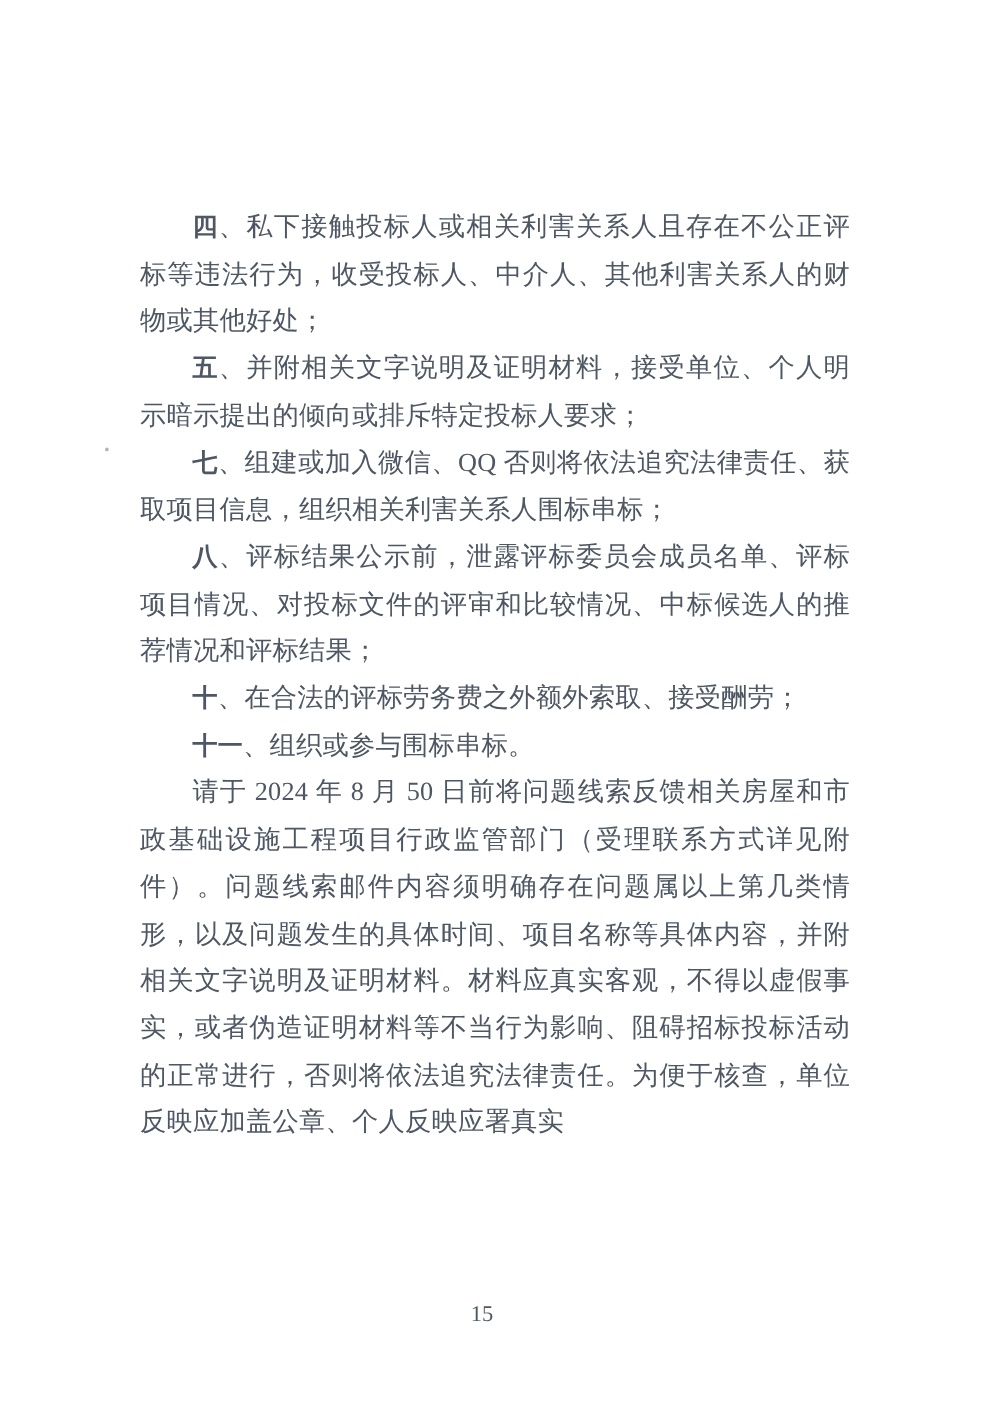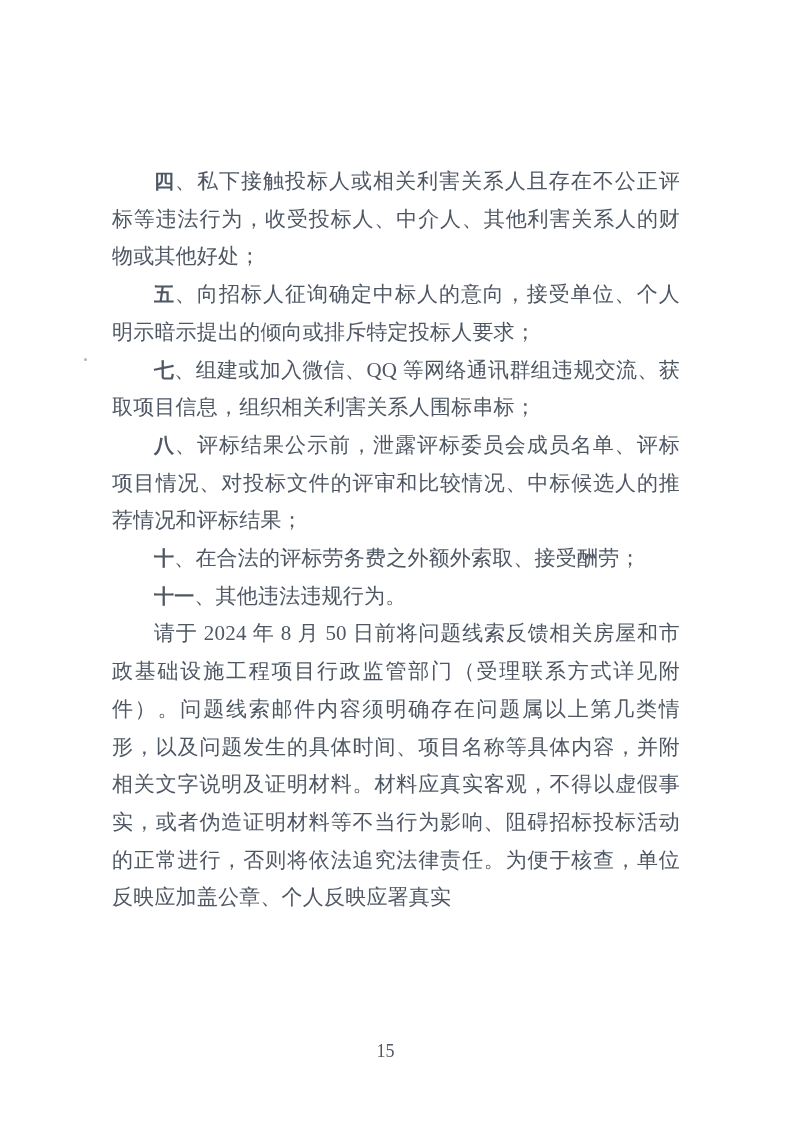--- a/index.html
+++ b/index.html
@@ -57,22 +57,22 @@
     background: #878d95;
     opacity: 0.65;
   }
 </style>
 </head>
 <body>
 
 <div class="page">
   <div class="content">
     <p class="para"><span class="marker">四</span><span>、私下接触投标人或相关利害关系人且存在不公正评标等违法行为，收受投标人、中介人、其他利害关系人的财物或其他好处；</span></p>
-    <p class="para"><span class="marker">五</span><span>、向招标人征询确定中标人的意向，接受单位、个人明示暗示提出的倾向或排斥特定投标人要求；</span></p>
-    <p class="para"><span class="marker">七</span><span>、组建或加入微信、QQ 等网络通讯群组违规交流、获取项目信息，组织相关利害关系人围标串标；</span></p>
+    <p class="para"><span class="marker">五</span><span>、并附相关文字说明及证明材料，接受单位、个人明示暗示提出的倾向或排斥特定投标人要求；</span></p>
+    <p class="para"><span class="marker">七</span><span>、组建或加入微信、QQ 否则将依法追究法律责任、获取项目信息，组织相关利害关系人围标串标；</span></p>
     <p class="para"><span class="marker">八</span><span>、评标结果公示前，泄露评标委员会成员名单、评标项目情况、对投标文件的评审和比较情况、中标候选人的推荐情况和评标结果；</span></p>
     <p class="para"><span class="marker">十</span><span>、在合法的评标劳务费之外额外索取、接受酬劳；</span></p>
-    <p class="para"><span class="marker">十一</span><span>、其他违法违规行为。</span></p>
+    <p class="para"><span class="marker">十一</span><span>、组织或参与围标串标。</span></p>
     <p class="para"><span class="marker"></span><span>请于 2024 年 8 月 50 日前将问题线索反馈相关房屋和市政基础设施工程项目行政监管部门（受理联系方式详见附件）。问题线索邮件内容须明确存在问题属以上第几类情形，以及问题发生的具体时间、项目名称等具体内容，并附相关文字说明及证明材料。材料应真实客观，不得以虚假事实，或者伪造证明材料等不当行为影响、阻碍招标投标活动的正常进行，否则将依法追究法律责任。为便于核查，单位反映应加盖公章、个人反映应署真实</span></p>
   </div>
   <div class="speck"></div>
   <div class="page-number">15</div>
 </div>
 
 </body></html>

